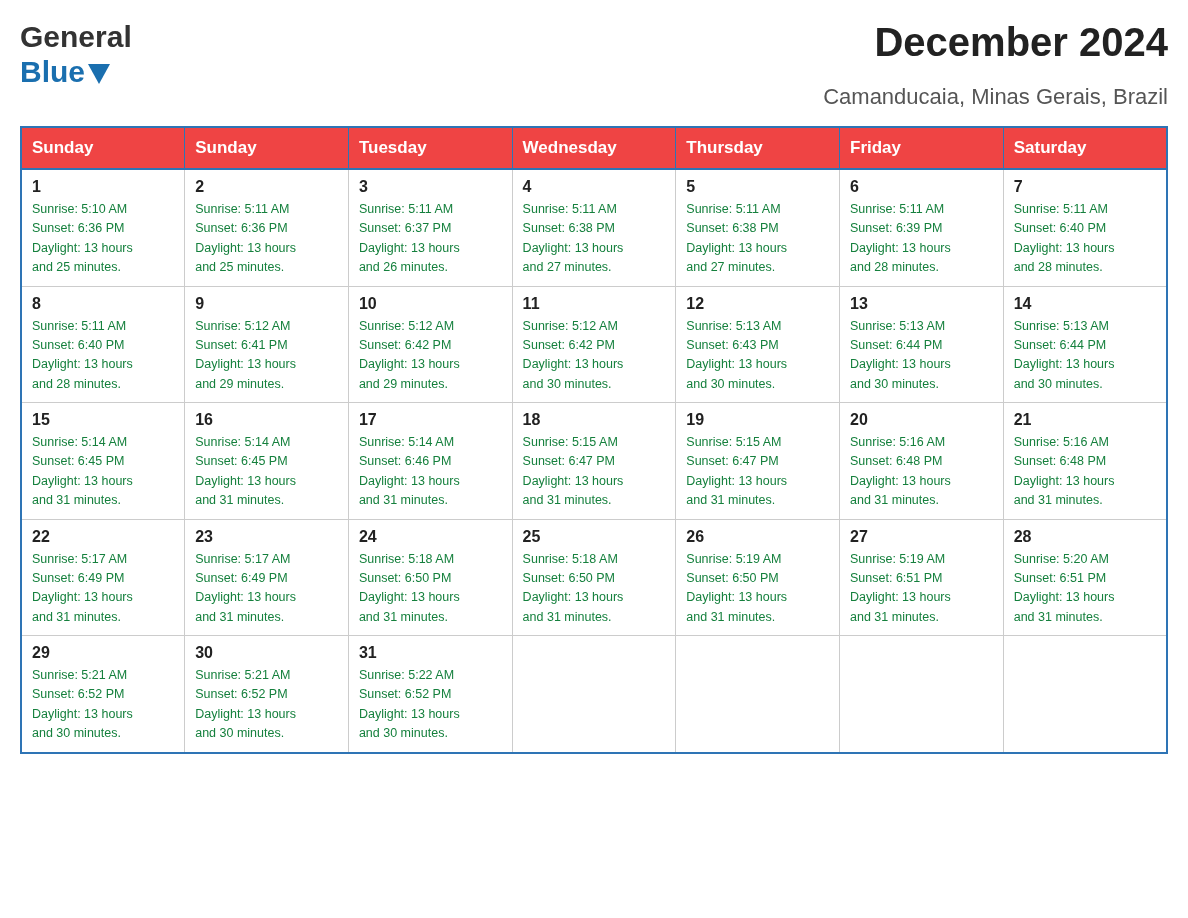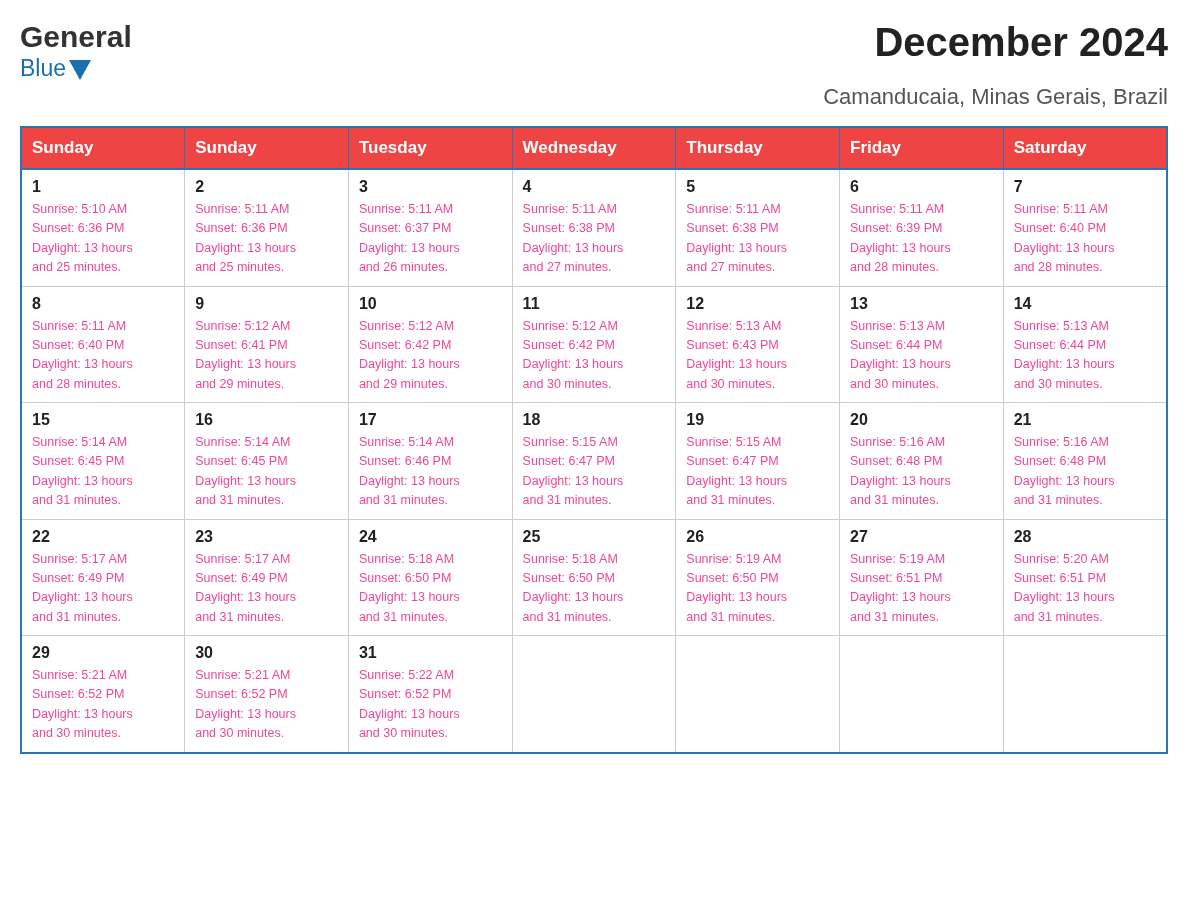--- a/index.html
+++ b/index.html
@@ -57,21 +57,21 @@
     .calendar-table tbody tr td .day-number {
       font-size: 16px;
       font-weight: bold;
       color: #222;
       display: block;
       margin-bottom: 4px;
     }
     .calendar-table tbody tr td .day-info {
       font-size: 12.5px;
       line-height: 1.55;
-      color: #ec4899;
+      color: #15803d;
     }
     .calendar-table tbody tr td.empty {
       background: #fff;
     }
     .calendar-table tbody tr:last-child td {
       border-bottom: 2px solid #2e74b5;
     }
     .calendar-table thead tr th:first-child,
     .calendar-table tbody tr td:first-child {
       border-left: 2px solid #2e74b5;
@@ -83,22 +83,22 @@
     .calendar-table thead tr th {
       border-top: 2px solid #2e74b5;
       border-bottom: 2px solid #2e74b5;
     }
     .logo-line1 {
       font-size: 30px;
       font-weight: bold;
       color: #333;
     }
     .logo-line2 {
-      font-size: 23px;
-      font-weight: normal;
+      font-size: 30px;
+      font-weight: bold;
       color: #1a6faf;
     }
     .logo-wrapper {
       display: flex;
       align-items: flex-start;
     }
     .logo-text-block { line-height: 1.15; }
   </style>
 </head>
 <body>

